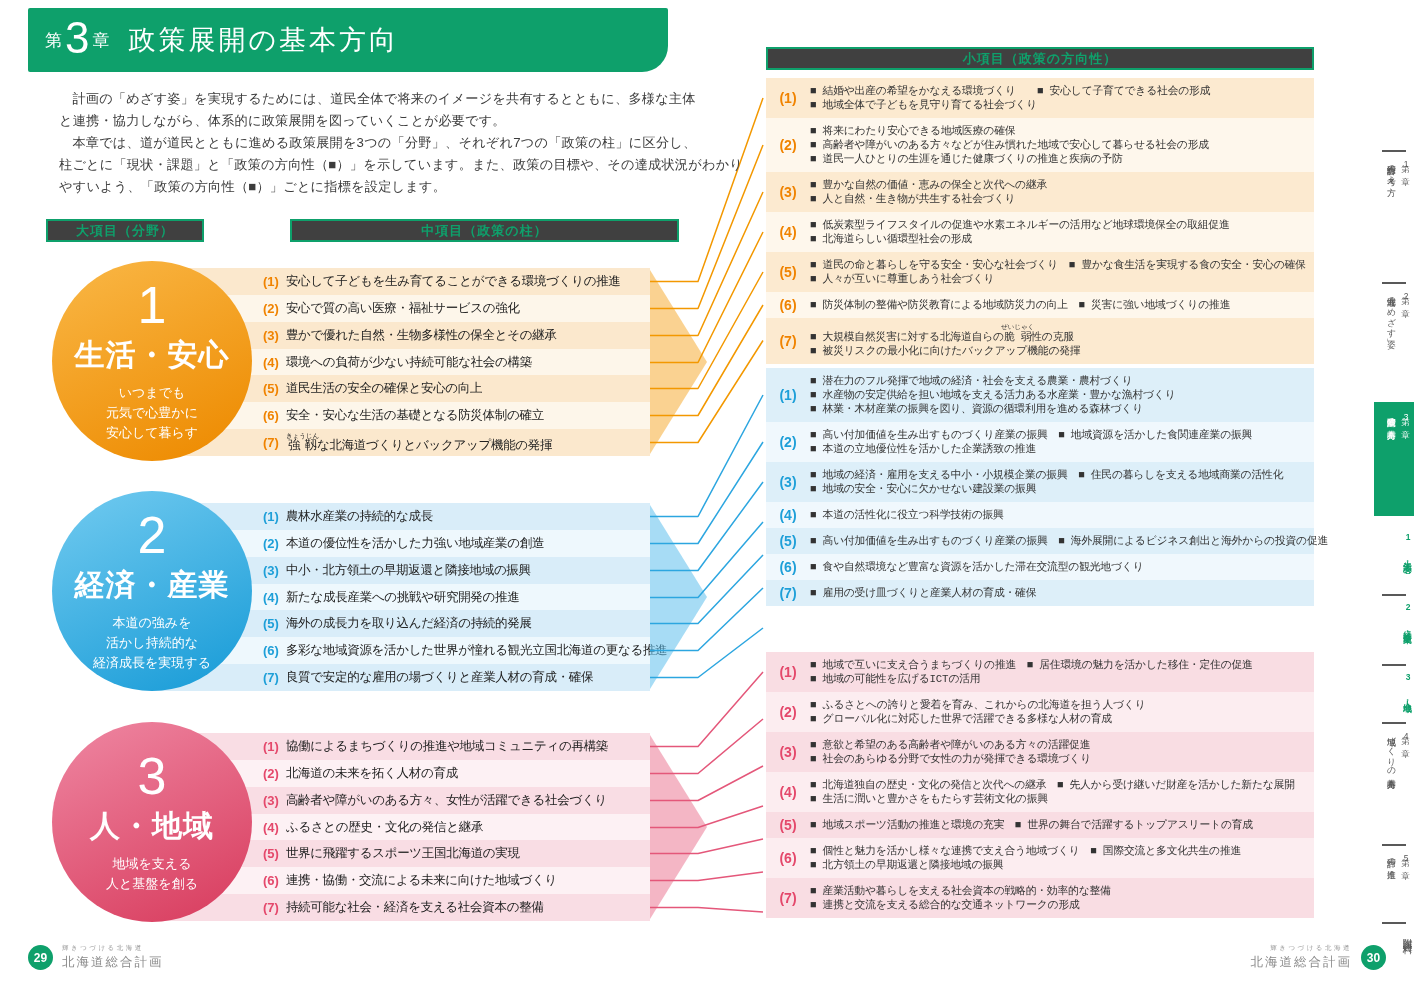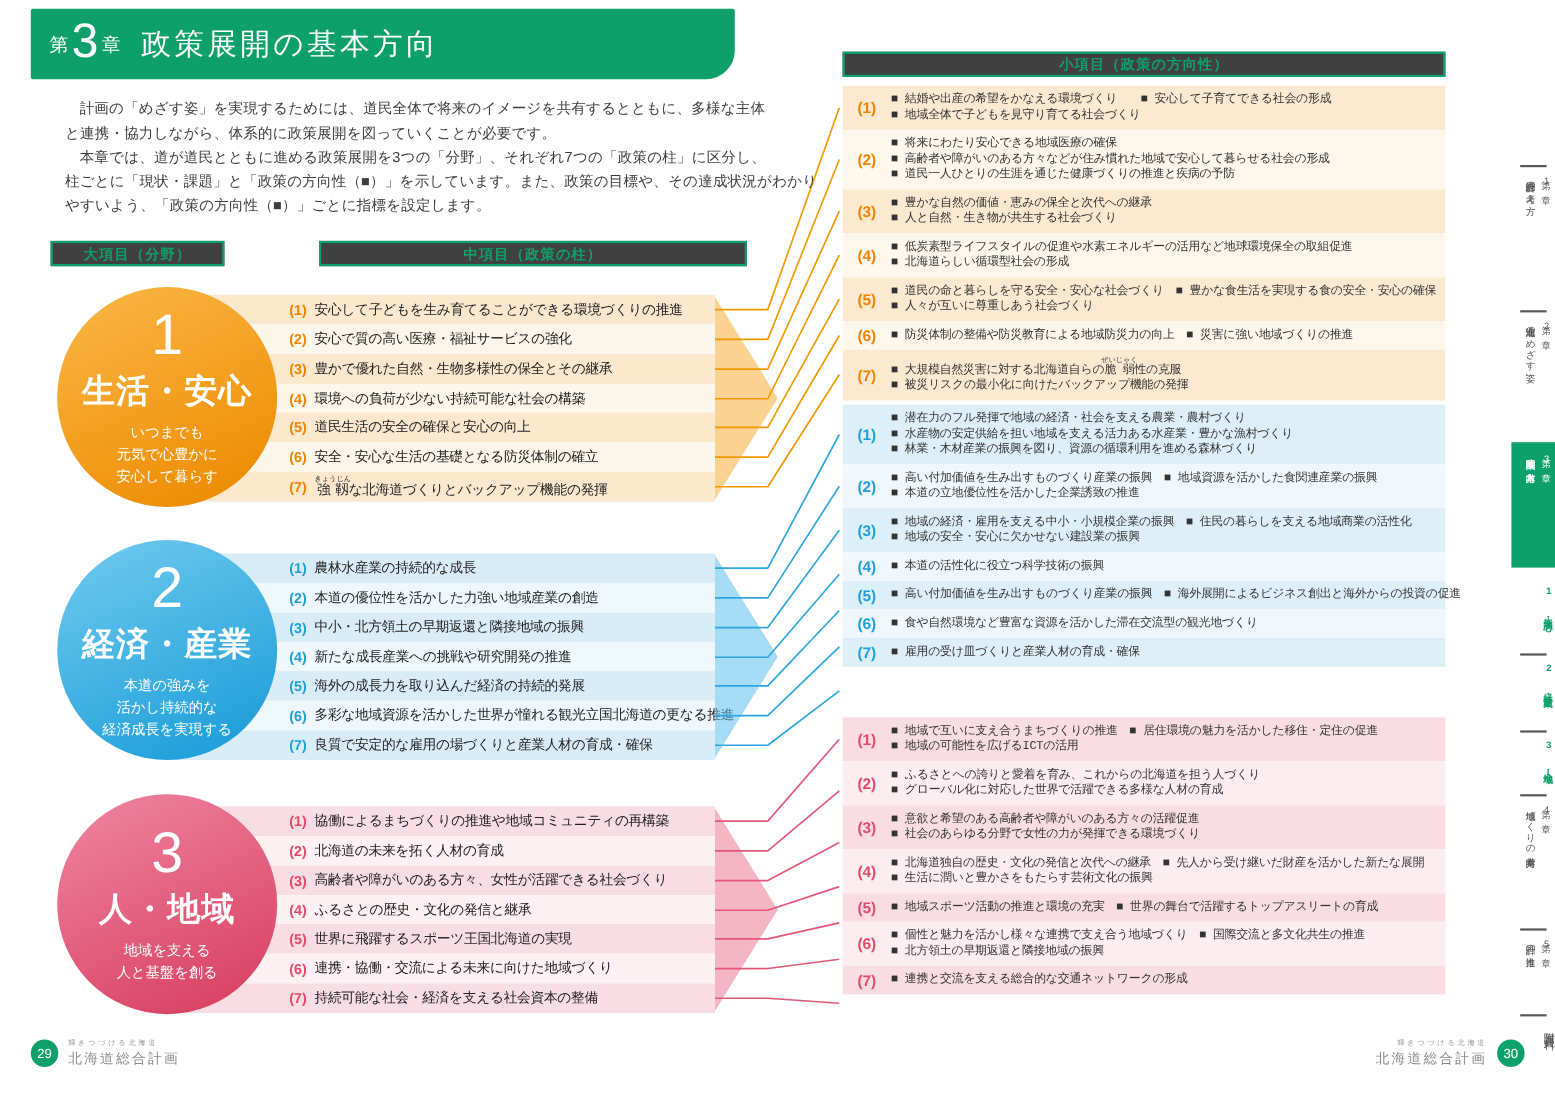--- a/index.html
+++ b/index.html
@@ -58,21 +58,21 @@
   .sb-ch{display:block;font-size:8.5px;letter-spacing:1px;margin:0 2px;}
   .sb-ti{display:block;font-size:8.8px;letter-spacing:0.3px;}
   .sb-entry.active{background:#0ea06b;color:#fff;padding:9px 0 0 0;}
   .sb-entry.sub{color:#0ea06b;font-weight:bold;font-size:8.5px;letter-spacing:1px;padding-left:12px;}
   .sb-entry.plain{color:#555;font-size:10px;letter-spacing:2px;padding-left:12px;}
 
   
   .foot{position:absolute;top:944px;display:flex;align-items:center;gap:9px;z-index:4;}
   #foot-left{left:28px;}
   #foot-right{right:28px;}
-  .pg{width:25px;height:25px;border-radius:50%;background:#0ea06b;color:#fff;font-size:12px;font-weight:normal;
+  .pg{width:25px;height:25px;border-radius:50%;background:#0ea06b;color:#fff;font-size:12px;font-weight:bold;
       display:flex;align-items:center;justify-content:center;}
   .brand-tagline{font-size:6.5px;letter-spacing:2.5px;color:#9a9a9a;}
   .brand-name{font-size:12.5px;letter-spacing:2px;color:#8a8a8a;margin-top:1px;}
   #foot-right .brand{text-align:right;}
 </style>
 </head>
 <body>
 
 <div class="page">
 
@@ -382,20 +382,21 @@
         <div class="d-item" style="background: rgb(252, 237, 240);">
           <span class="d-num" style="color:#e4486b">(6)</span>
           <div class="d-lines">
             <div class="d-line">■ 個性と魅力を活かし様々な連携で支え合う地域づくり　■ 国際交流と多文化共生の推進</div>
             <div class="d-line">■ 北方領土の早期返還と隣接地域の振興</div>
           </div>
         </div>
         <div class="d-item" style="background: rgb(249, 221, 227);">
           <span class="d-num" style="color:#e4486b">(7)</span>
           <div class="d-lines">
+            <div class="d-line">■ 産業活動や暮らしを支える社会資本の戦略的・効率的な整備</div>
             <div class="d-line">■ 連携と交流を支える総合的な交通ネットワークの形成</div>
           </div>
         </div>
       </div>
     </div>
 
   <div id="sidebar-root">
       <div class="sb-rule" style="top: 150px;"></div>
       <div class="sb-entry" style="top: 158px; height: 96px;">
         <span class="sb-ch">第1章</span>

